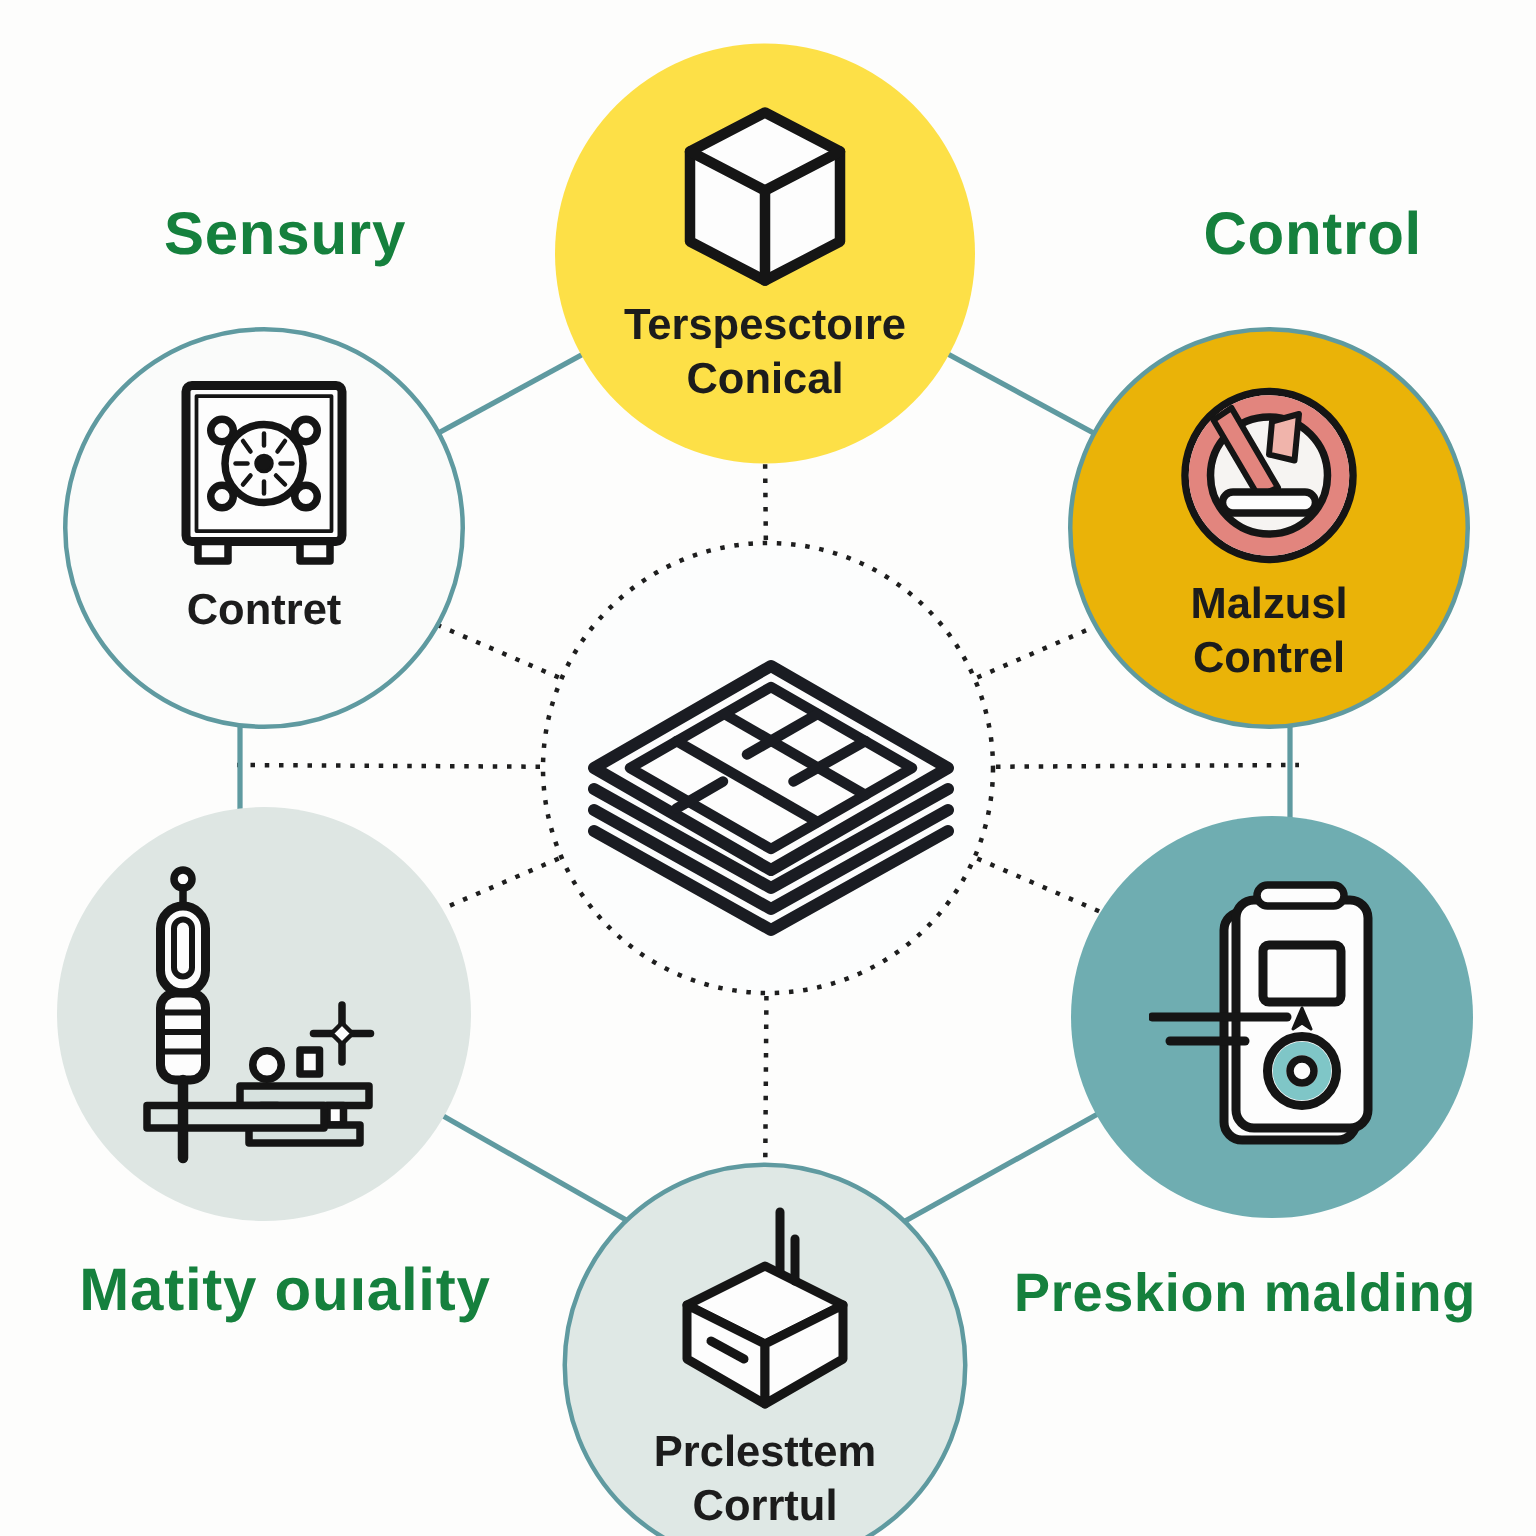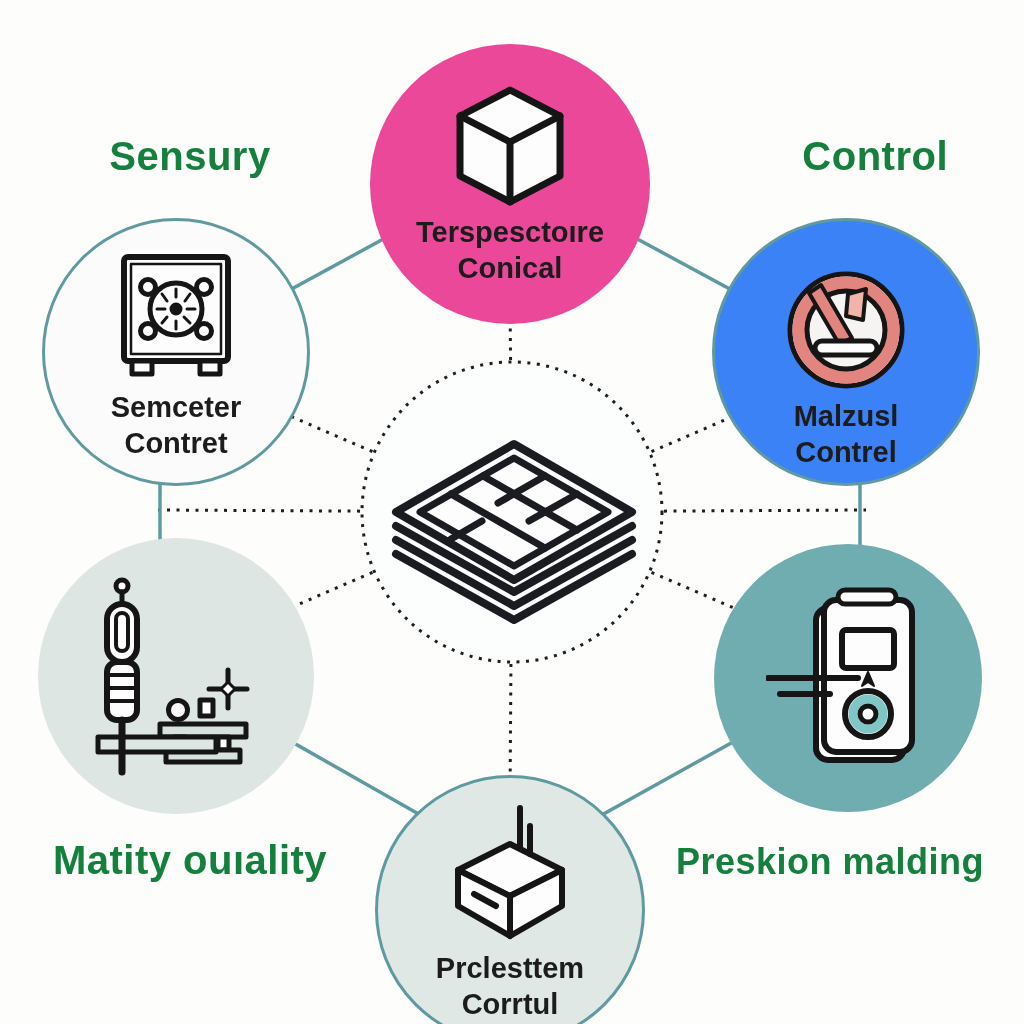--- a/index.html
+++ b/index.html
@@ -52,21 +52,21 @@
       <line x1="510" y1="170" x2="846" y2="352"></line>
       <line x1="160" y1="352" x2="160" y2="676"></line>
       <line x1="860" y1="352" x2="860" y2="678"></line>
       <line x1="176" y1="676" x2="510" y2="866"></line>
       <line x1="848" y1="678" x2="510" y2="866"></line>
     </g>
 
     <circle cx="512" cy="512" r="150" fill="#fcfdfd" stroke="#1e1e1e" stroke-width="3" stroke-dasharray="3 6.5"></circle>
   </svg>
 
-  <div class="node" style="left:370px;top:44px;width:280px;height:280px;background:#ec4899;">
+  <div class="node" style="left:370px;top:29px;width:280px;height:280px;background:#fde047;">
     <svg class="icon-wrap" width="112" height="124" viewBox="0 0 112 124" style="margin-top:40px;">
       <g stroke="#151515" stroke-width="7" stroke-linejoin="round" stroke-linecap="round" fill="#fdfdfd">
         <path d="M56 6 L106 32 L106 92 L56 118 L6 92 L6 32 Z"></path>
         <path d="M6 32 L56 58 L106 32" fill="none"></path>
         <path d="M56 58 L56 118" fill="none"></path>
       </g>
     </svg>
     <div class="node-text">
       <div>Terspesctoıre</div>
       <div>Conical</div>
@@ -92,26 +92,25 @@
           <line x1="74" y1="72" x2="68" y2="66"></line>
           <line x1="60" y1="78" x2="60" y2="70"></line>
           <line x1="46" y1="72" x2="51" y2="66"></line>
           <line x1="41" y1="58" x2="49" y2="58"></line>
           <line x1="46" y1="43" x2="51" y2="50"></line>
         </g>
         <circle cx="60" cy="58" r="5.5" fill="#151515" stroke-width="2"></circle>
       </g>
     </svg>
     <div class="node-text">
-      <div>Semceter</div>
       <div>Contret</div>
     </div>
   </div>
 
-  <div class="node node-bordered" style="left:712px;top:218px;width:268px;height:268px;background:#3b82f6;justify-content:center;">
+  <div class="node node-bordered" style="left:712px;top:218px;width:268px;height:268px;background:#eab308;">
     <svg class="icon-wrap" width="124" height="124" viewBox="0 0 124 124" style="margin-top:34px;">
       <circle cx="62" cy="62" r="56" fill="#f6f4f2" stroke="#151515" stroke-width="5"></circle>
       <circle cx="62" cy="62" r="47" fill="none" stroke="#e2857e" stroke-width="13"></circle>
       <circle cx="62" cy="62" r="39" fill="none" stroke="#151515" stroke-width="5"></circle>
       <polygon points="64,26 82,21 79,52 62,48" fill="#f0b4ab" stroke="#151515" stroke-width="4" stroke-linejoin="round"></polygon>
       <polygon points="25,25 37,17 68,70 55,76" fill="#e2857e" stroke="#151515" stroke-width="4" stroke-linejoin="round"></polygon>
       <rect x="31" y="73" width="62" height="14" rx="7" fill="#fdfdfd" stroke="#151515" stroke-width="5"></rect>
     </svg>
     <div class="node-text">
       <div>Malzusl</div>

